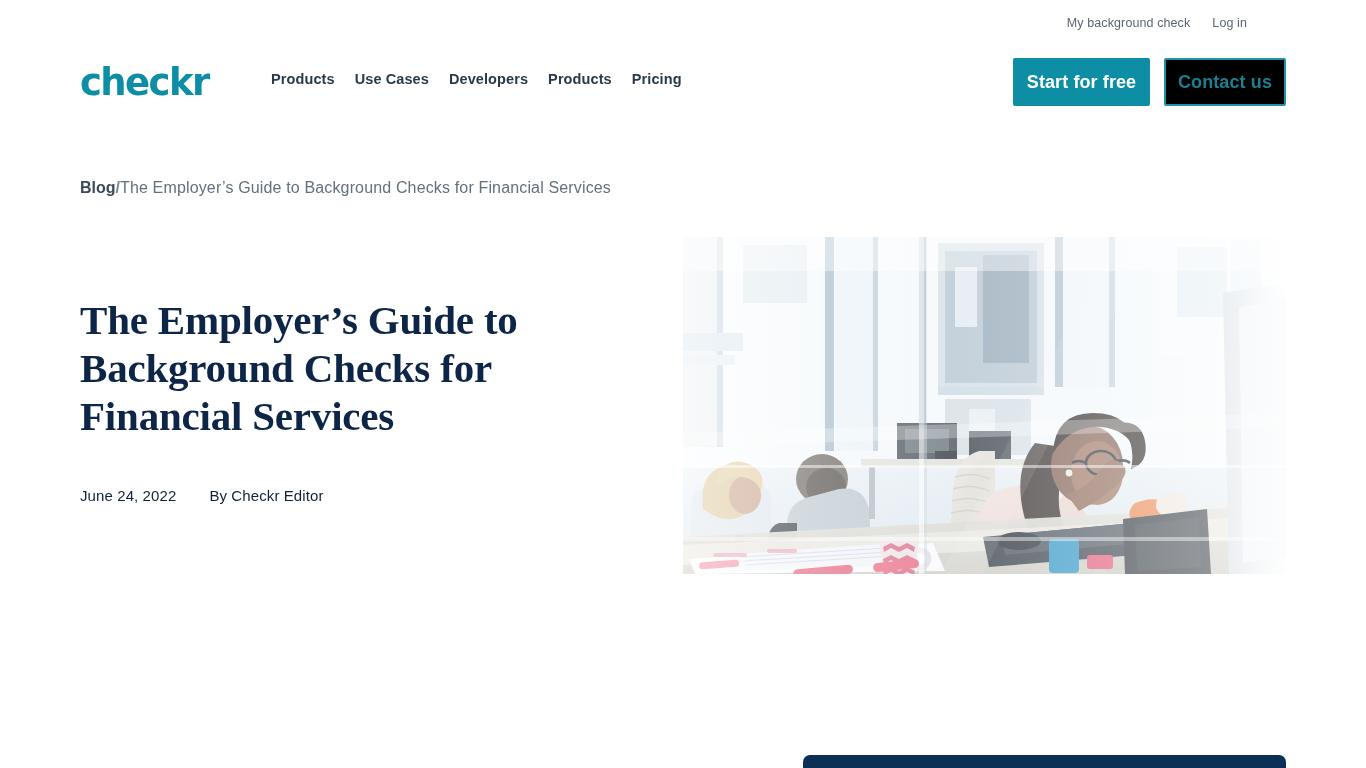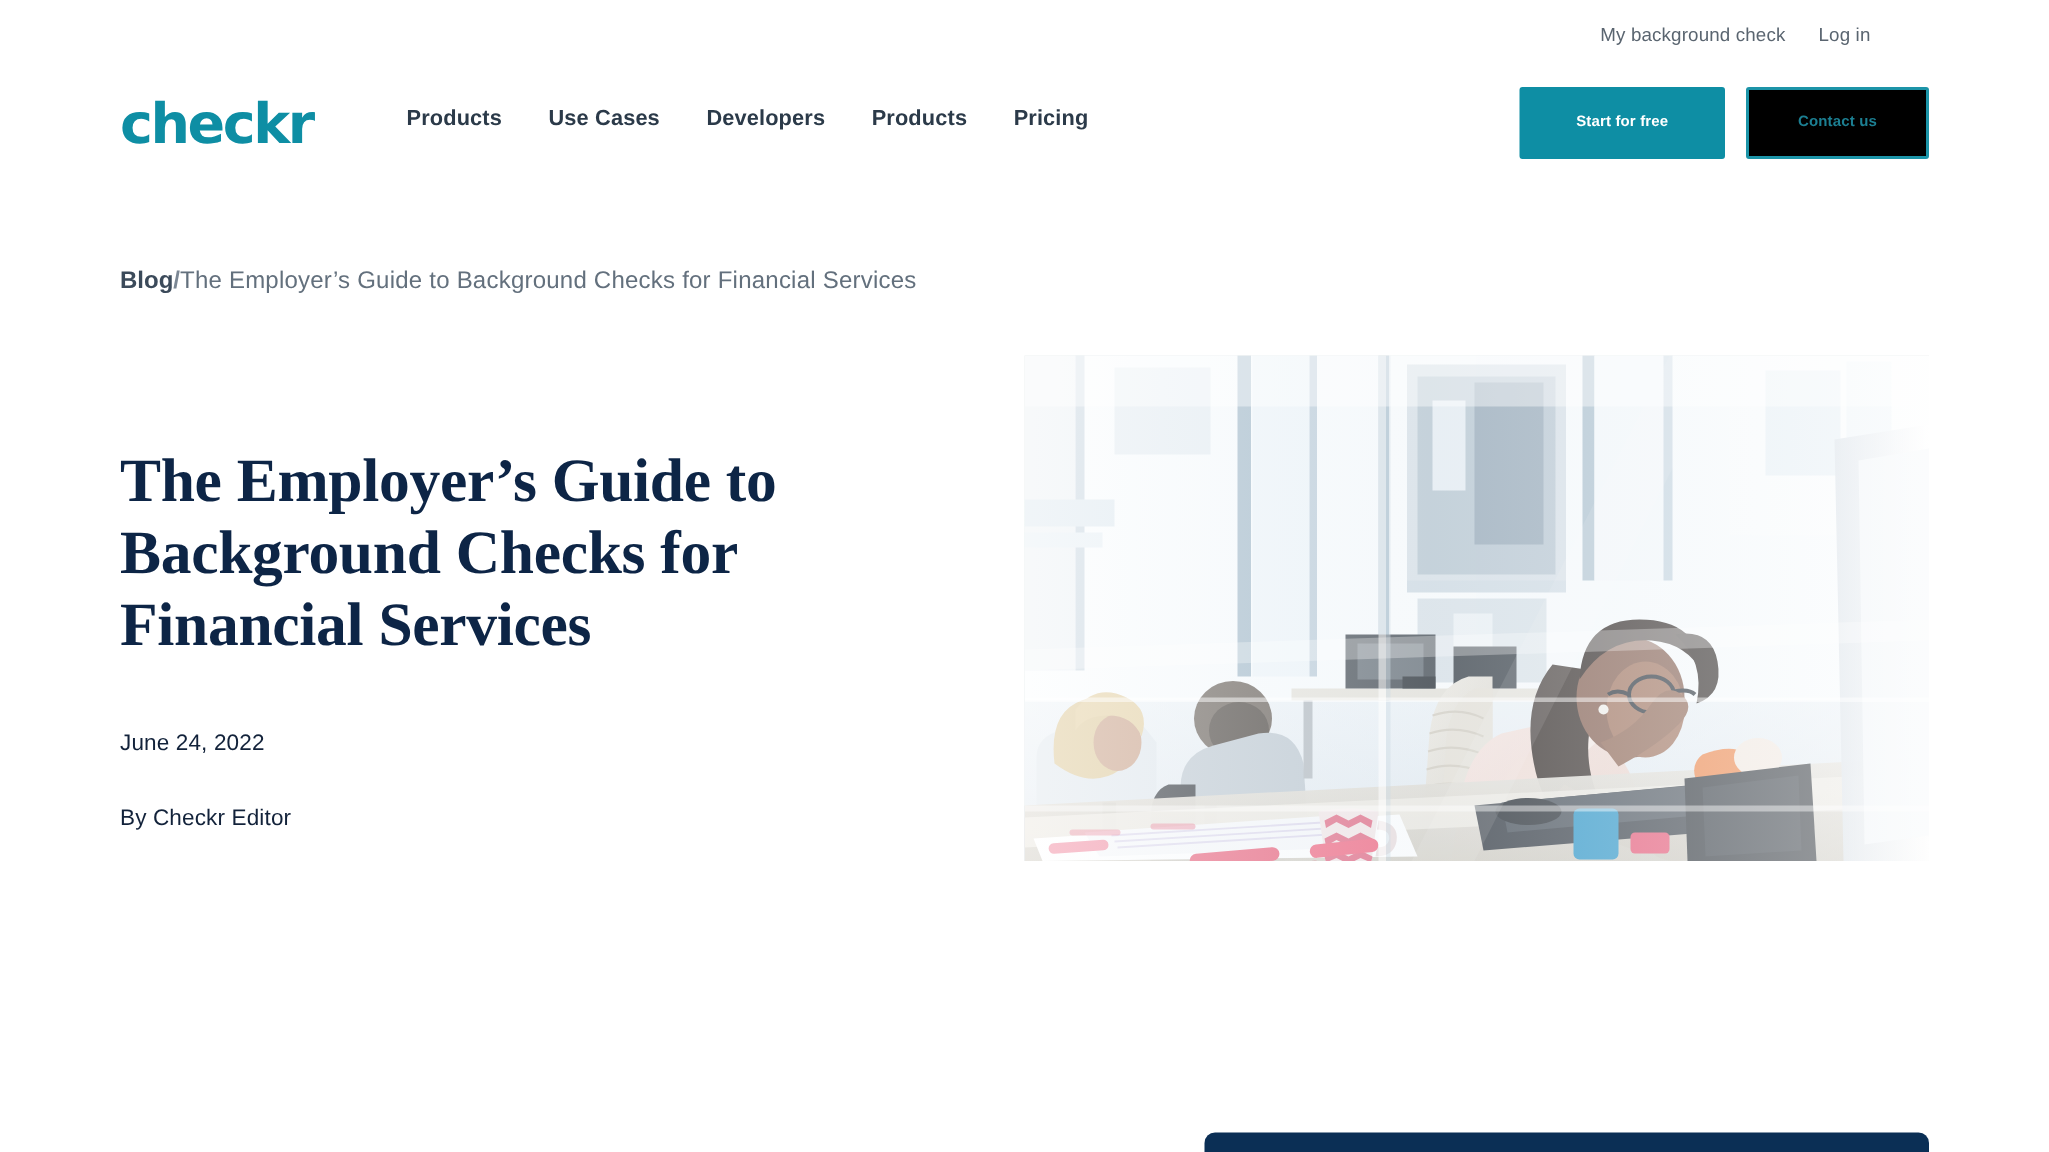--- a/index.html
+++ b/index.html
@@ -53,21 +53,21 @@
     color: #0e8ea4;
     line-height: 1;
     cursor: pointer;
     font-family: "DejaVu Sans", sans-serif;
   }
   .main-nav {
     position: absolute;
     left: 271px;
     top: 32px;
     display: flex;
-    gap: 31px;
+    gap: 20px;
   }
   .nav-link {
     font-size: 14.5px;
     font-weight: 700;
     color: #2b3a49;
     letter-spacing: 0.1px;
     text-decoration: none;
     line-height: 1;
     cursor: pointer;
   }
@@ -75,21 +75,21 @@
     position: absolute;
     right: 80px;
     top: 18px;
     display: flex;
     gap: 14px;
   }
   .btn {
     display: flex;
     align-items: center;
     justify-content: center;
-    font-size: 10px;
+    font-size: 18px;
     font-weight: 700;
     letter-spacing: 0.1px;
     cursor: pointer;
     border-radius: 2px;
     height: 48px;
     line-height: 1;
   }
   .btn-primary {
     width: 137px;
     background: #0e8ea4;
@@ -138,21 +138,20 @@
   }
   .article-meta {
     position: absolute;
     left: 80px;
     top: 487px;
     display: flex;
     gap: 33px;
     font-size: 15px;
     color: #12223a;
     letter-spacing: 0.1px;
-    flex-direction: column;
   }
 
   
   .hero-image {
     position: absolute;
     left: 683px;
     top: 237px;
     width: 603px;
     height: 337px;
     overflow: hidden;

